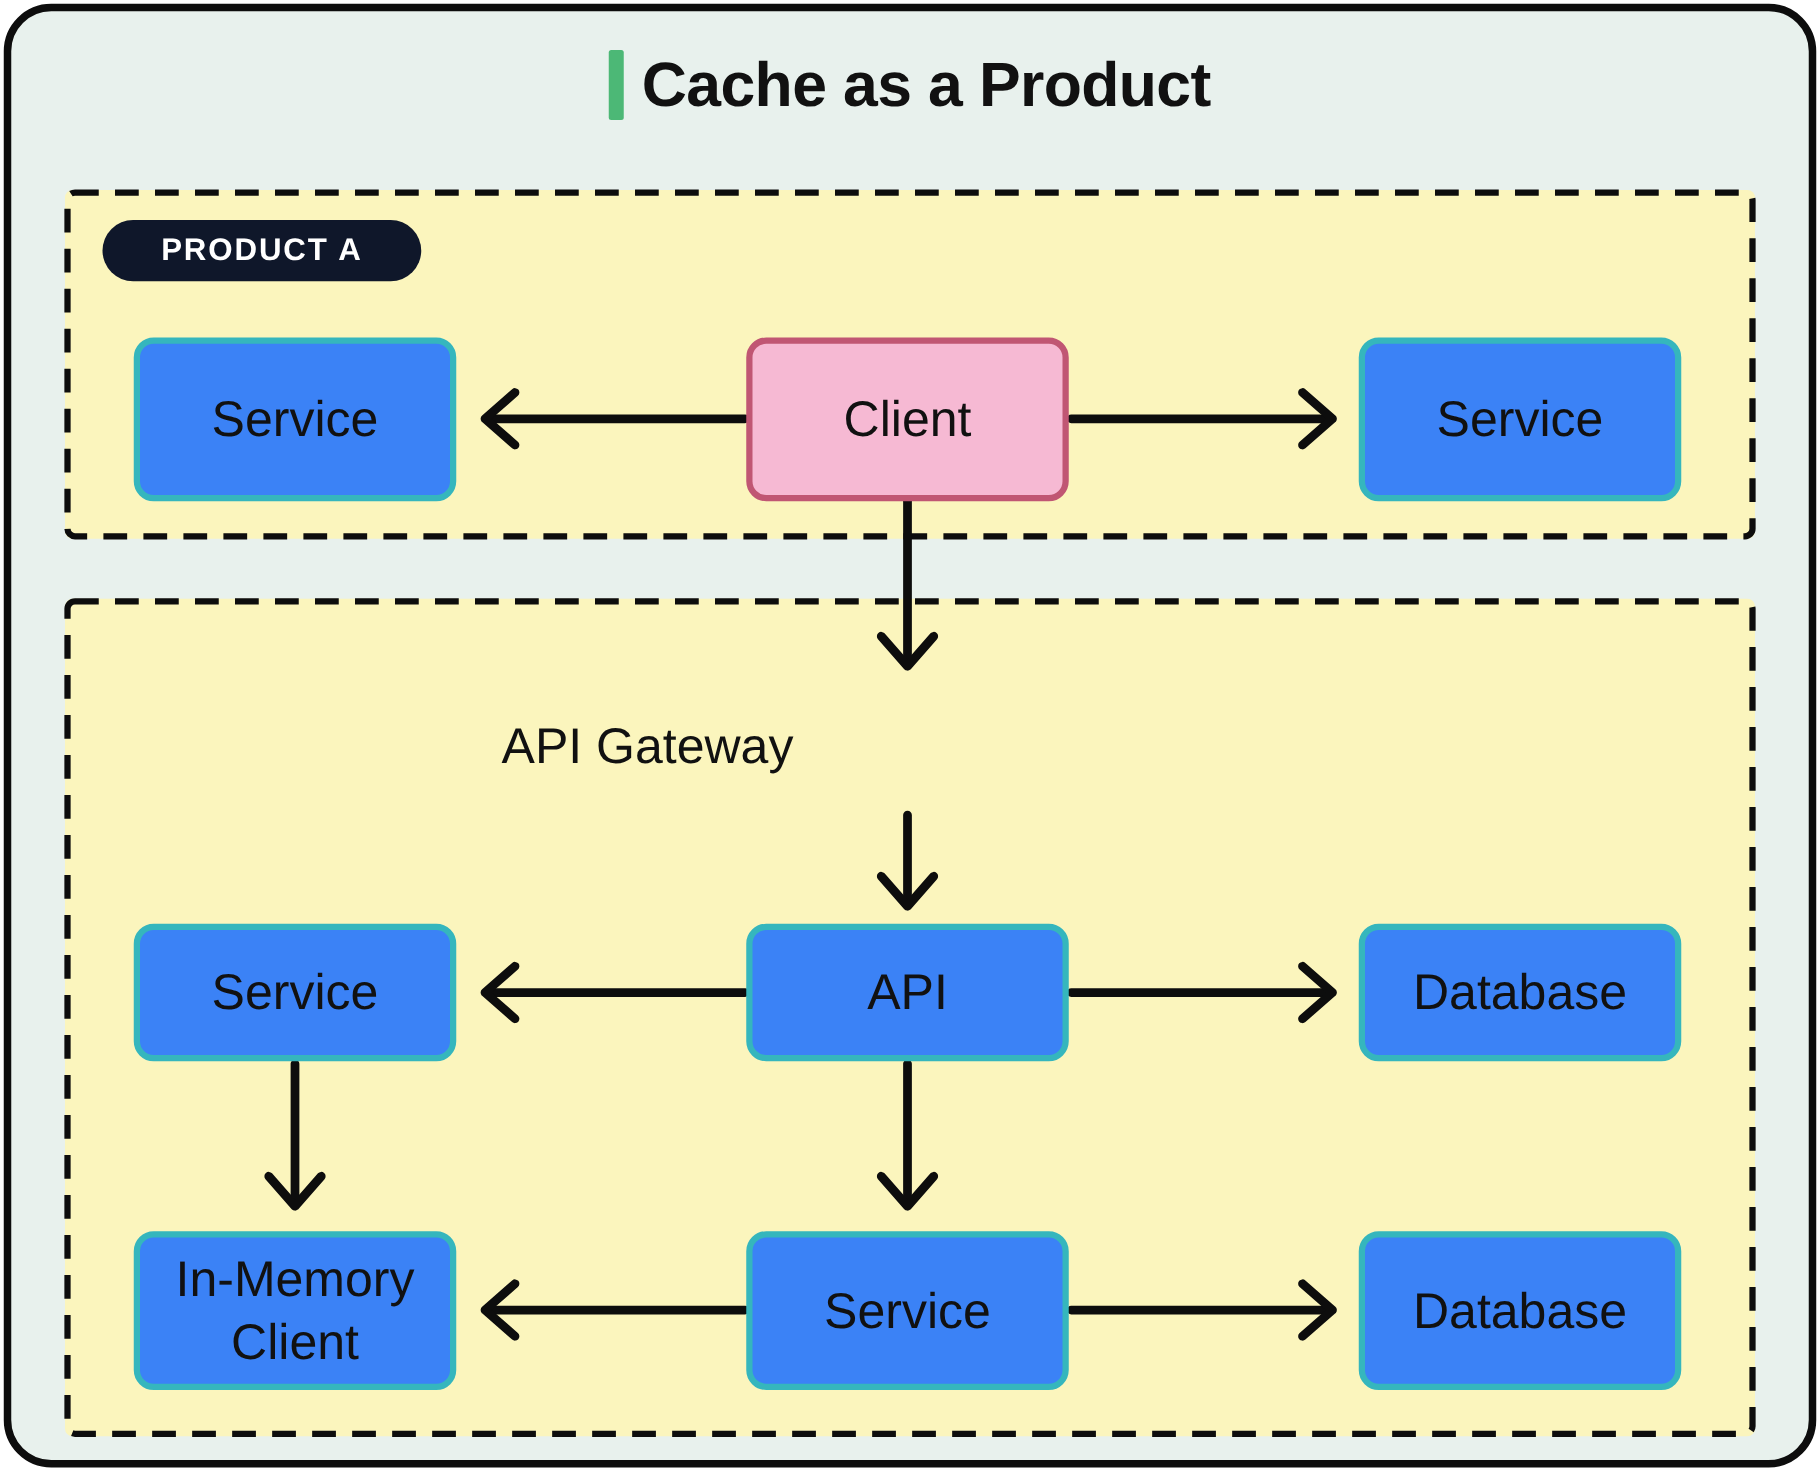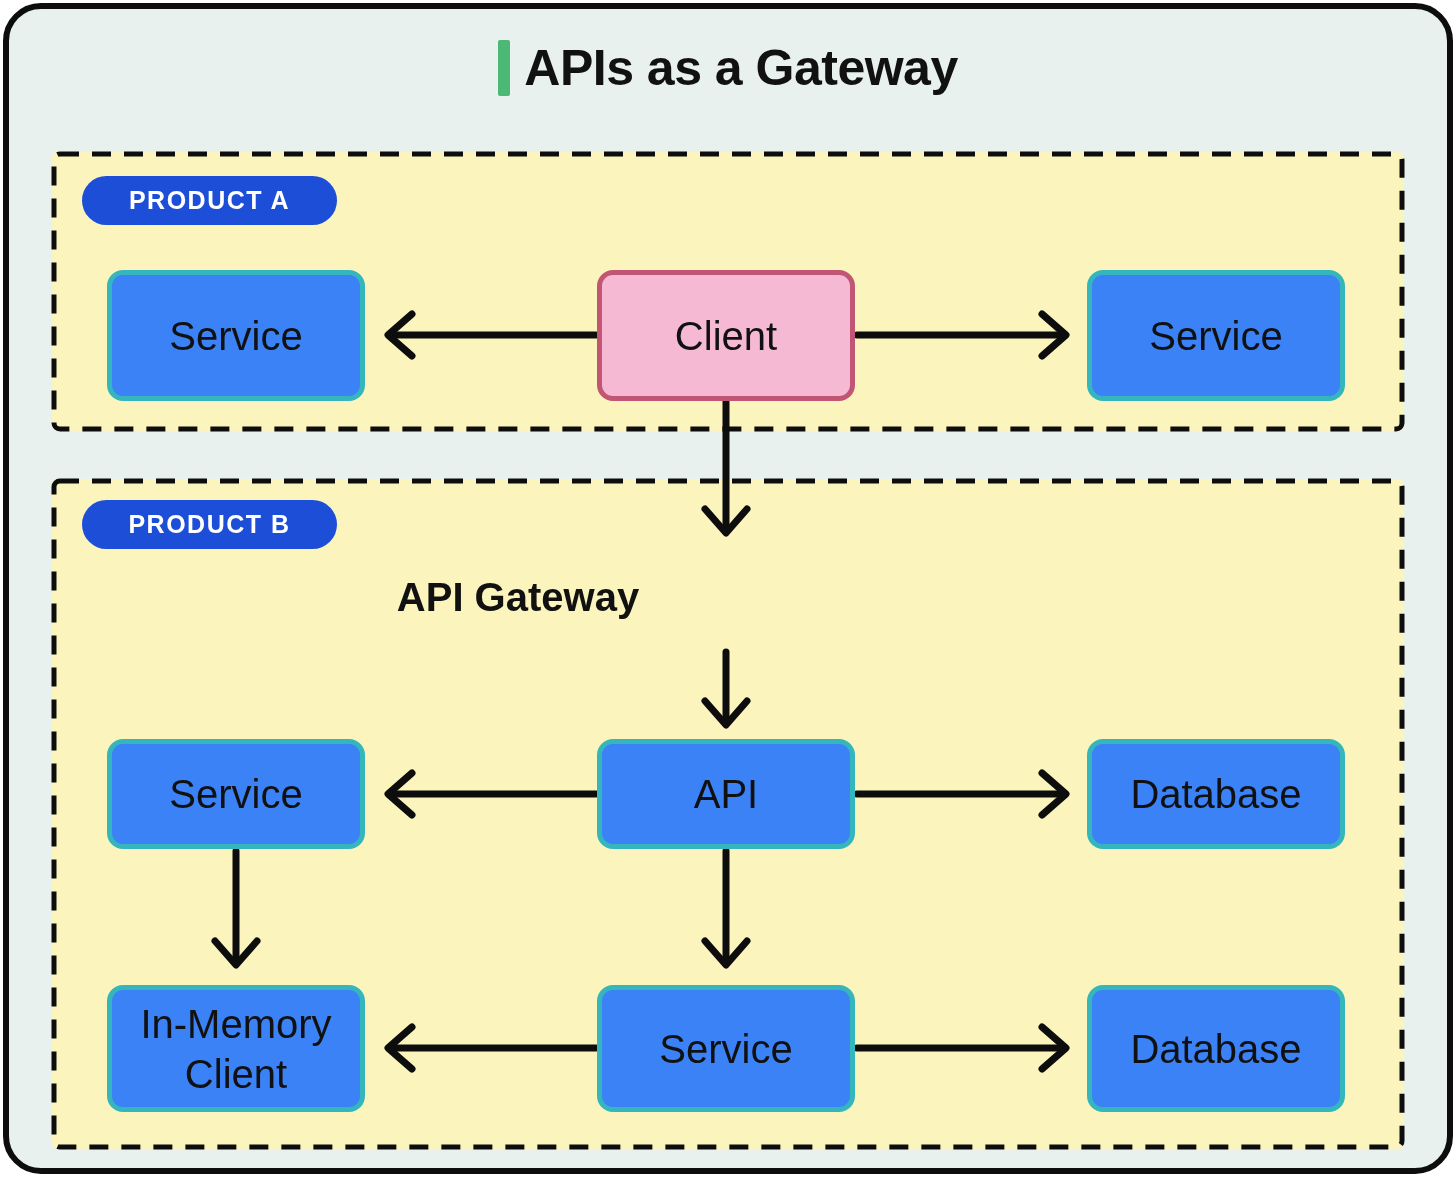--- a/index.html
+++ b/index.html
@@ -58,21 +58,21 @@
     border-radius: 6px;
     z-index: 1;
   }
   .panel-a { top: 152px; height: 279px; }
   .panel-b { top: 479px; height: 670px; }
   .pill {
     position: absolute;
     left: 82px;
     width: 255px;
     height: 49px;
-    background: #1d4ed8;
+    background: #0f172a;
     border-radius: 26px;
     color: #ffffff;
     font-size: 25px;
     font-weight: 600;
     letter-spacing: 1.5px;
     display: flex;
     align-items: center;
     justify-content: center;
     z-index: 6;
   }
@@ -106,42 +106,42 @@
   .row-a  { top: 270px; height: 131px; }
   .row-b1 { top: 739px; height: 110px; }
   .row-b2 { top: 985px; height: 127px; }
   .flow-label {
     position: absolute;
     left: 368px;
     top: 575px;
     width: 300px;
     text-align: center;
     font-size: 40px;
-    font-weight: 700;
+    font-weight: 400;
     color: #111111;
     z-index: 6;
   }
   .connector-layer {
     position: absolute;
     left: 0;
     top: 0;
     z-index: 4;
     pointer-events: none;
   }
 </style>
 </head>
 <body>
 
 <div class="stage">
 
   <div class="card"></div>
 
   <div class="title-bar">
     <div class="title-accent"></div>
-    <h1 class="page-title">APIs as a Gateway</h1>
+    <h1 class="page-title">Cache as a Product</h1>
   </div>
 
   <div class="panel panel-a"></div>
   <div class="panel panel-b"></div>
 
   <svg class="connector-layer" width="1456" height="1177" viewBox="0 0 1456 1177" fill="none" stroke="#0d0d0d">
 
     <rect x="54" y="154" width="1348" height="275" rx="6" stroke-width="5" stroke-dasharray="19 13"></rect>
     <rect x="54" y="481" width="1348" height="666" rx="6" stroke-width="5" stroke-dasharray="19 13"></rect>
 
@@ -193,21 +193,20 @@
       </g>
 
       <g>
         <line x1="857" y1="1048" x2="1062" y2="1048"></line>
         <polyline points="1042,1027 1066,1048 1042,1069"></polyline>
       </g>
     </g>
   </svg>
 
   <div class="pill pill-a">PRODUCT A</div>
-  <div class="pill pill-b">PRODUCT B</div>
 
   <div class="node col-left row-a">
     <span class="lbl">Service</span>
   </div>
   <div class="node pink col-center row-a">
     <span class="lbl">Client</span>
   </div>
   <div class="node col-right row-a">
     <span class="lbl">Service</span>
   </div>

